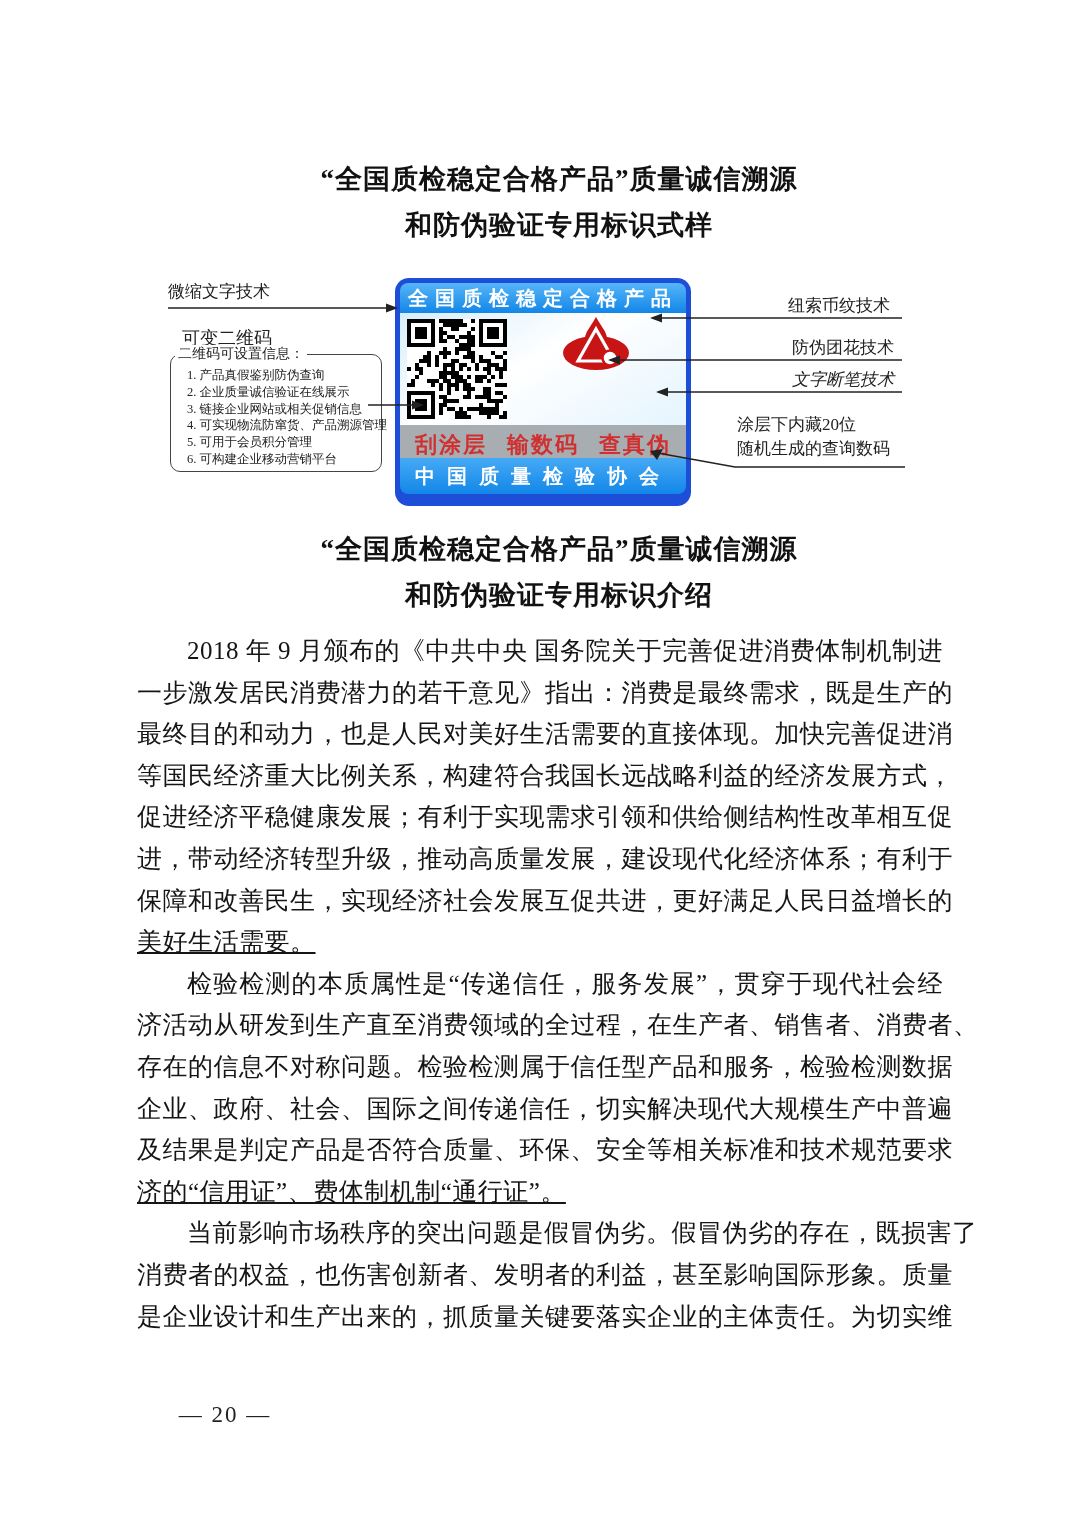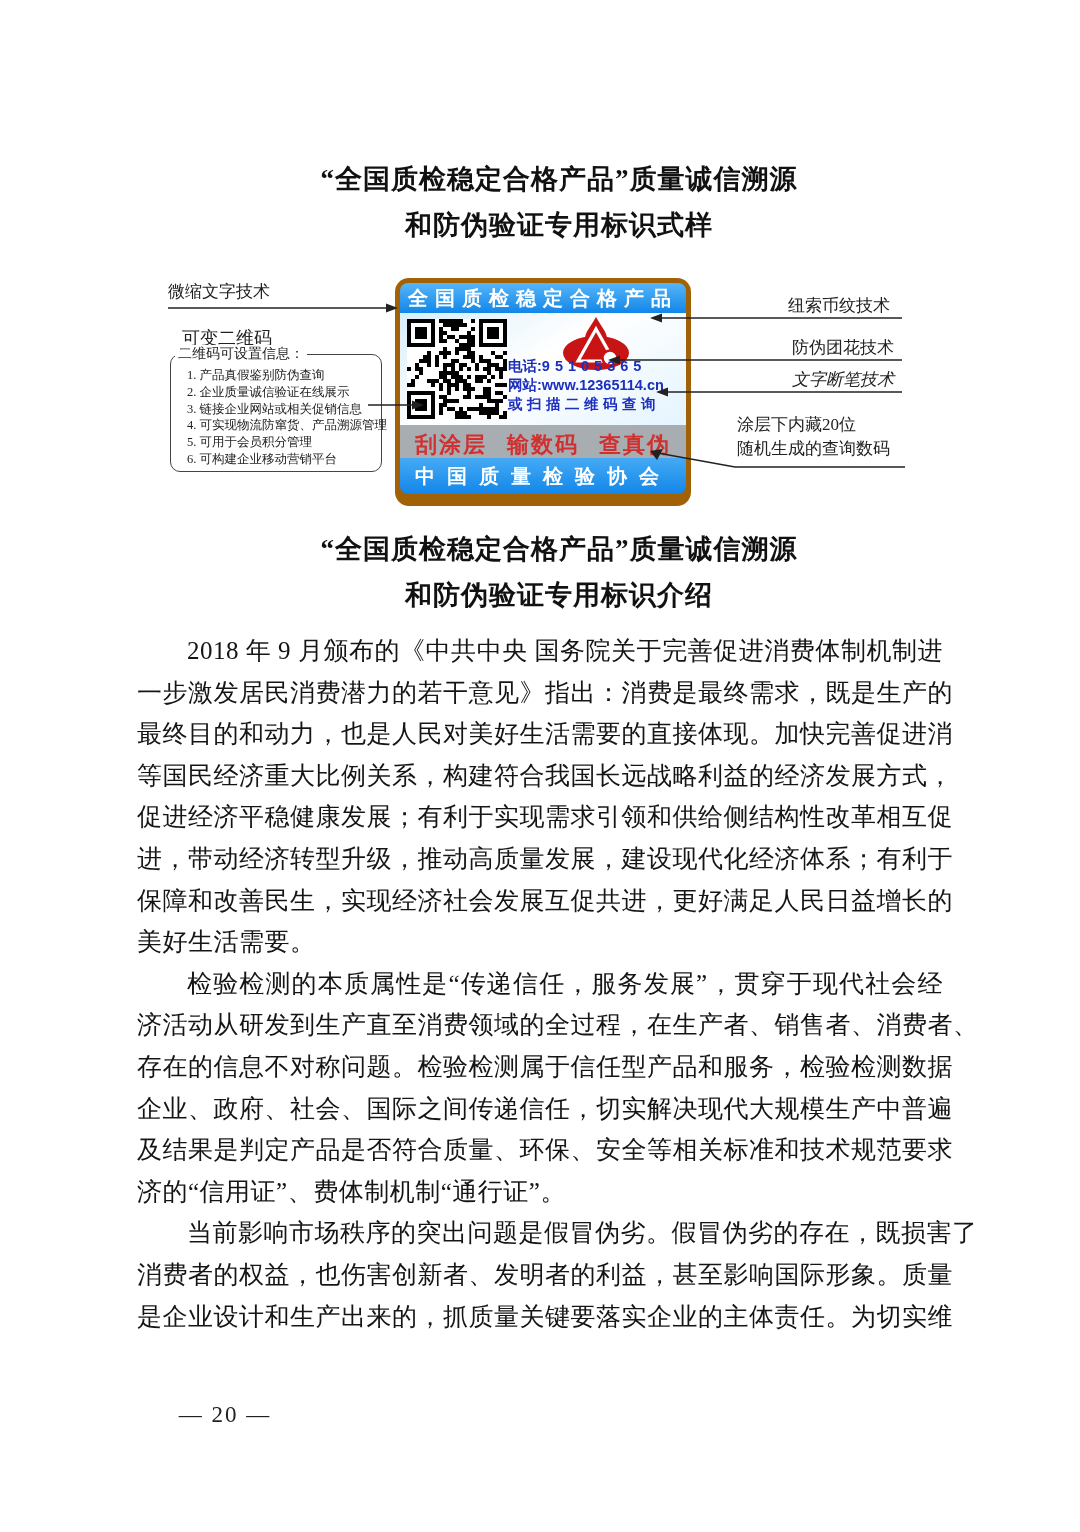--- a/index.html
+++ b/index.html
@@ -26,21 +26,21 @@
                 font-size:14px;color:#222;white-space:nowrap;}
   .qr-box-item{font-size:12.5px;line-height:16.8px;color:#222;white-space:nowrap;}
 
   #ann-r1{left:788px;top:24px;}
   #ann-r2{left:792px;top:66px;}
   #ann-r3{left:792px;top:98px;font-style:italic;}
   #coating-note{left:737px;top:143px;font-size:17px;line-height:24px;white-space:nowrap;}
 
   
   #sec-label{position:absolute;left:395px;top:8px;width:296px;height:228px;box-sizing:border-box;
-             background:#a16207;border-radius:14px;padding:5px;z-index:2;
+             background:#1d4ed8;border-radius:14px;padding:5px;z-index:2;
              font-family:"Liberation Sans","DejaVu Sans",sans-serif;}
   #sec-topbar{height:30px;line-height:30px;text-align:center;color:#fff;font-weight:bold;
               font-size:20px;letter-spacing:7px;background:linear-gradient(#56b5f8,#1286e8);
               border-radius:8px 8px 0 0;white-space:nowrap;overflow:hidden;}
   #sec-body{position:relative;height:112px;background:linear-gradient(150deg,#d7eefb 0%,#ffffff 45%,#e4f4fe 100%);overflow:hidden;}
   #qr-code{position:absolute;left:7px;top:6px;width:100px;height:100px;}
   #logo{position:absolute;left:158px;top:2px;width:76px;height:58px;}
   #contact{position:absolute;left:108px;top:44px;width:182px;color:#1c2fbe;font-weight:bold;
            font-size:14.5px;line-height:19px;white-space:nowrap;}
   #contact .digits{letter-spacing:5px;}
@@ -49,21 +49,21 @@
             font-size:22px;text-align:center;letter-spacing:2px;word-spacing:12px;white-space:nowrap;}
   #sec-bottombar{height:36px;line-height:36px;text-align:center;color:#fff;font-weight:bold;
                  font-size:20px;letter-spacing:12px;background:linear-gradient(#45aaf5,#1286e8);
                  border-radius:0 0 8px 8px;white-space:nowrap;overflow:hidden;}
 
   
   #bodytext{position:absolute;top:630px;left:137px;width:806px;font-size:25px;color:#151515;}
   .bline{height:41.6px;line-height:41.6px;text-align:justify;text-align-last:justify;white-space:nowrap;
          letter-spacing:0.5px;}
   .bline.first{text-indent:2em;}
-  .bline.plain{text-align:left;text-align-last:left;}
+  .bline.plain{text-align:left;text-align-last:left;text-decoration:underline;}
 
   
   #page-num{position:absolute;top:1402px;left:140px;width:170px;text-align:center;
             font-size:23px;color:#222;letter-spacing:2px;}
 </style>
 </head>
 <body>
 
 <div id="page">
 
@@ -396,25 +396,20 @@
               <rect x="80.0" y="96.0" width="4.0" height="4.0" fill="#000"></rect>
               <rect x="92.0" y="96.0" width="4.0" height="4.0" fill="#000"></rect>
               <rect x="96.0" y="96.0" width="4.0" height="4.0" fill="#000"></rect>
             </svg></div>
         <svg id="logo" viewBox="0 0 76 58">
           <ellipse cx="38" cy="38" rx="33" ry="17" fill="#c81414"></ellipse>
           <path d="M38 2 C32 13 27 17 27 24 a11 11 0 0 0 22 0 C49 17 44 13 38 2 Z" fill="#c81414"></path>
           <polygon points="38,14 20,46 56,46" fill="none" stroke="#ffffff" stroke-width="3.2"></polygon>
           <circle cx="52" cy="43" r="7.5" fill="#ffffff" stroke="#c81414" stroke-width="2.5"></circle>
         </svg>
-        <div id="contact">
-          <div><span>电话:</span><span class="digits">95105365</span></div>
-          <div>网站:www.12365114.cn</div>
-          <div class="scan">或扫描二维码查询</div>
-        </div>
       </div>
       <div id="sec-band">刮涂层 输数码 查真伪</div>
       <div id="sec-bottombar">中国质量检验协会</div>
     </div>
 
     <div class="annot" id="ann-r1">纽索币纹技术</div>
     <div class="annot" id="ann-r2">防伪团花技术</div>
     <div class="annot" id="ann-r3">文字断笔技术</div>
     <div class="annot" id="coating-note">
       <div>涂层下内藏20位</div>

